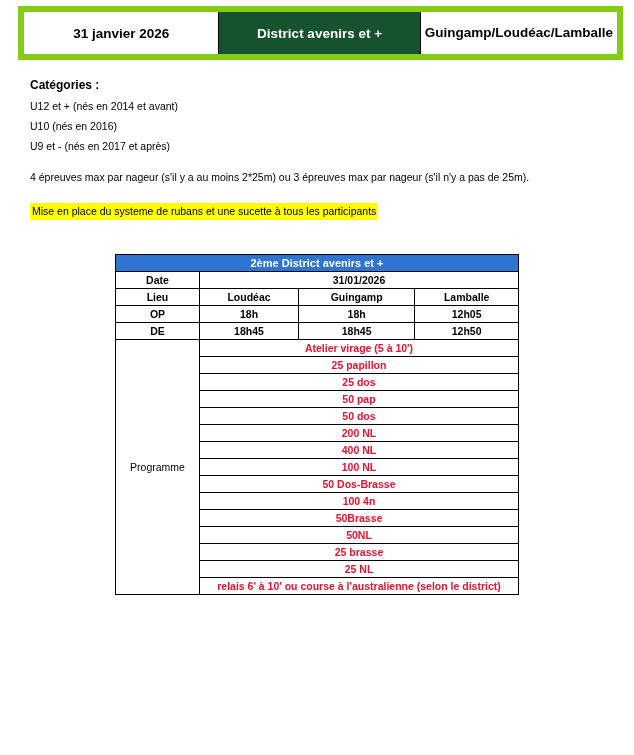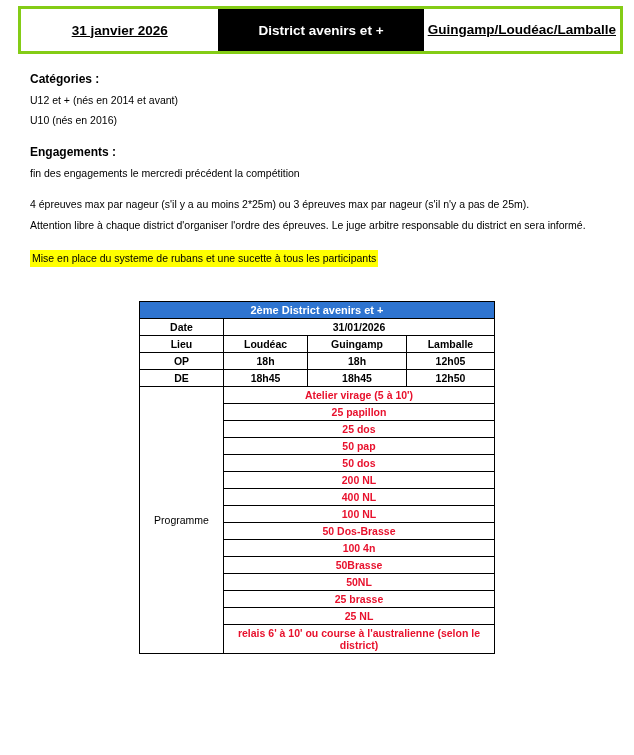--- a/index.html
+++ b/index.html
@@ -13,41 +13,40 @@
     font-family: "Liberation Sans", sans-serif;
     color: #000000;
     position: relative;
     overflow: hidden;
   }
 
   
   .header-row {
     display: flex;
     margin: 6px 11px 0 18px;
-    border: 3px solid #84cc16;
+    border: 6px solid #84cc16;
     box-sizing: border-box;
-    text-decoration: underline;
   }
   .header-cell {
     border-right: 1px solid #000;
     display: flex;
     align-items: center;
     justify-content: center;
     text-align: center;
     font-weight: bold;
     font-size: 13.5px;
     padding: 6px 4px;
     box-sizing: border-box;
     min-height: 42px;
   }
   .header-cell:last-child { border-right: none; }
   .hc-date { width: 202px; }
   .hc-title {
     width: 208px;
-    background: #000000;
+    background: #14532d;
     color: #ffffff;
   }
   .hc-places { flex: 1; line-height: 1.15; }
 
   
   .body-block {
     margin: 0 18px;
     font-size: 11px;
   }
   .section {
@@ -67,21 +66,21 @@
   }
   .highlight {
     background: #ffff00;
     display: inline-block;
     padding: 2px 2px;
   }
 
   
   .prog-wrap {
     margin: 34px auto 0 auto;
-    width: 356px;
+    width: 404px;
   }
   table.prog {
     border-collapse: collapse;
     width: 100%;
     font-size: 10.5px;
   }
   table.prog td, table.prog th {
     border: 1px solid #000;
     padding: 2px 3px;
     text-align: center;
@@ -117,30 +116,26 @@
   <div class="header-cell hc-date">31 janvier 2026</div>
   <div class="header-cell hc-title">District avenirs et +</div>
   <div class="header-cell hc-places">Guingamp/Loudéac/Lamballe</div>
 </div>
 
 <div class="body-block">
   <div class="section">
     <div class="section-title">Catégories :</div>
     <div class="section-line">U12 et + (nés en 2014 et avant)</div>
     <div class="section-line">U10 (nés en  2016)</div>
+    <div class="section-line">U9 et - (nés en 2017 et après)</div>
   </div>
 
-  <div class="section">
-    <div class="section-title">Engagements :</div>
-    <div class="section-line">fin des engagements le mercredi précédent la compétition</div>
-  </div>
 
   <div class="section">
     <div class="section-line">4 épreuves max par nageur (s'il y a au moins 2*25m) ou 3 épreuves max par nageur (s'il n'y a pas de 25m).</div>
-    <div class="section-line">Attention libre à chaque district d'organiser l'ordre des épreuves. Le juge arbitre responsable du district en sera informé.</div>
   </div>
 
   <div class="section">
     <div class="section-line">
       <span class="highlight">Mise en place du systeme de rubans et une sucette à tous les participants</span>
     </div>
   </div>
 </div>
 
 <div class="prog-wrap">

